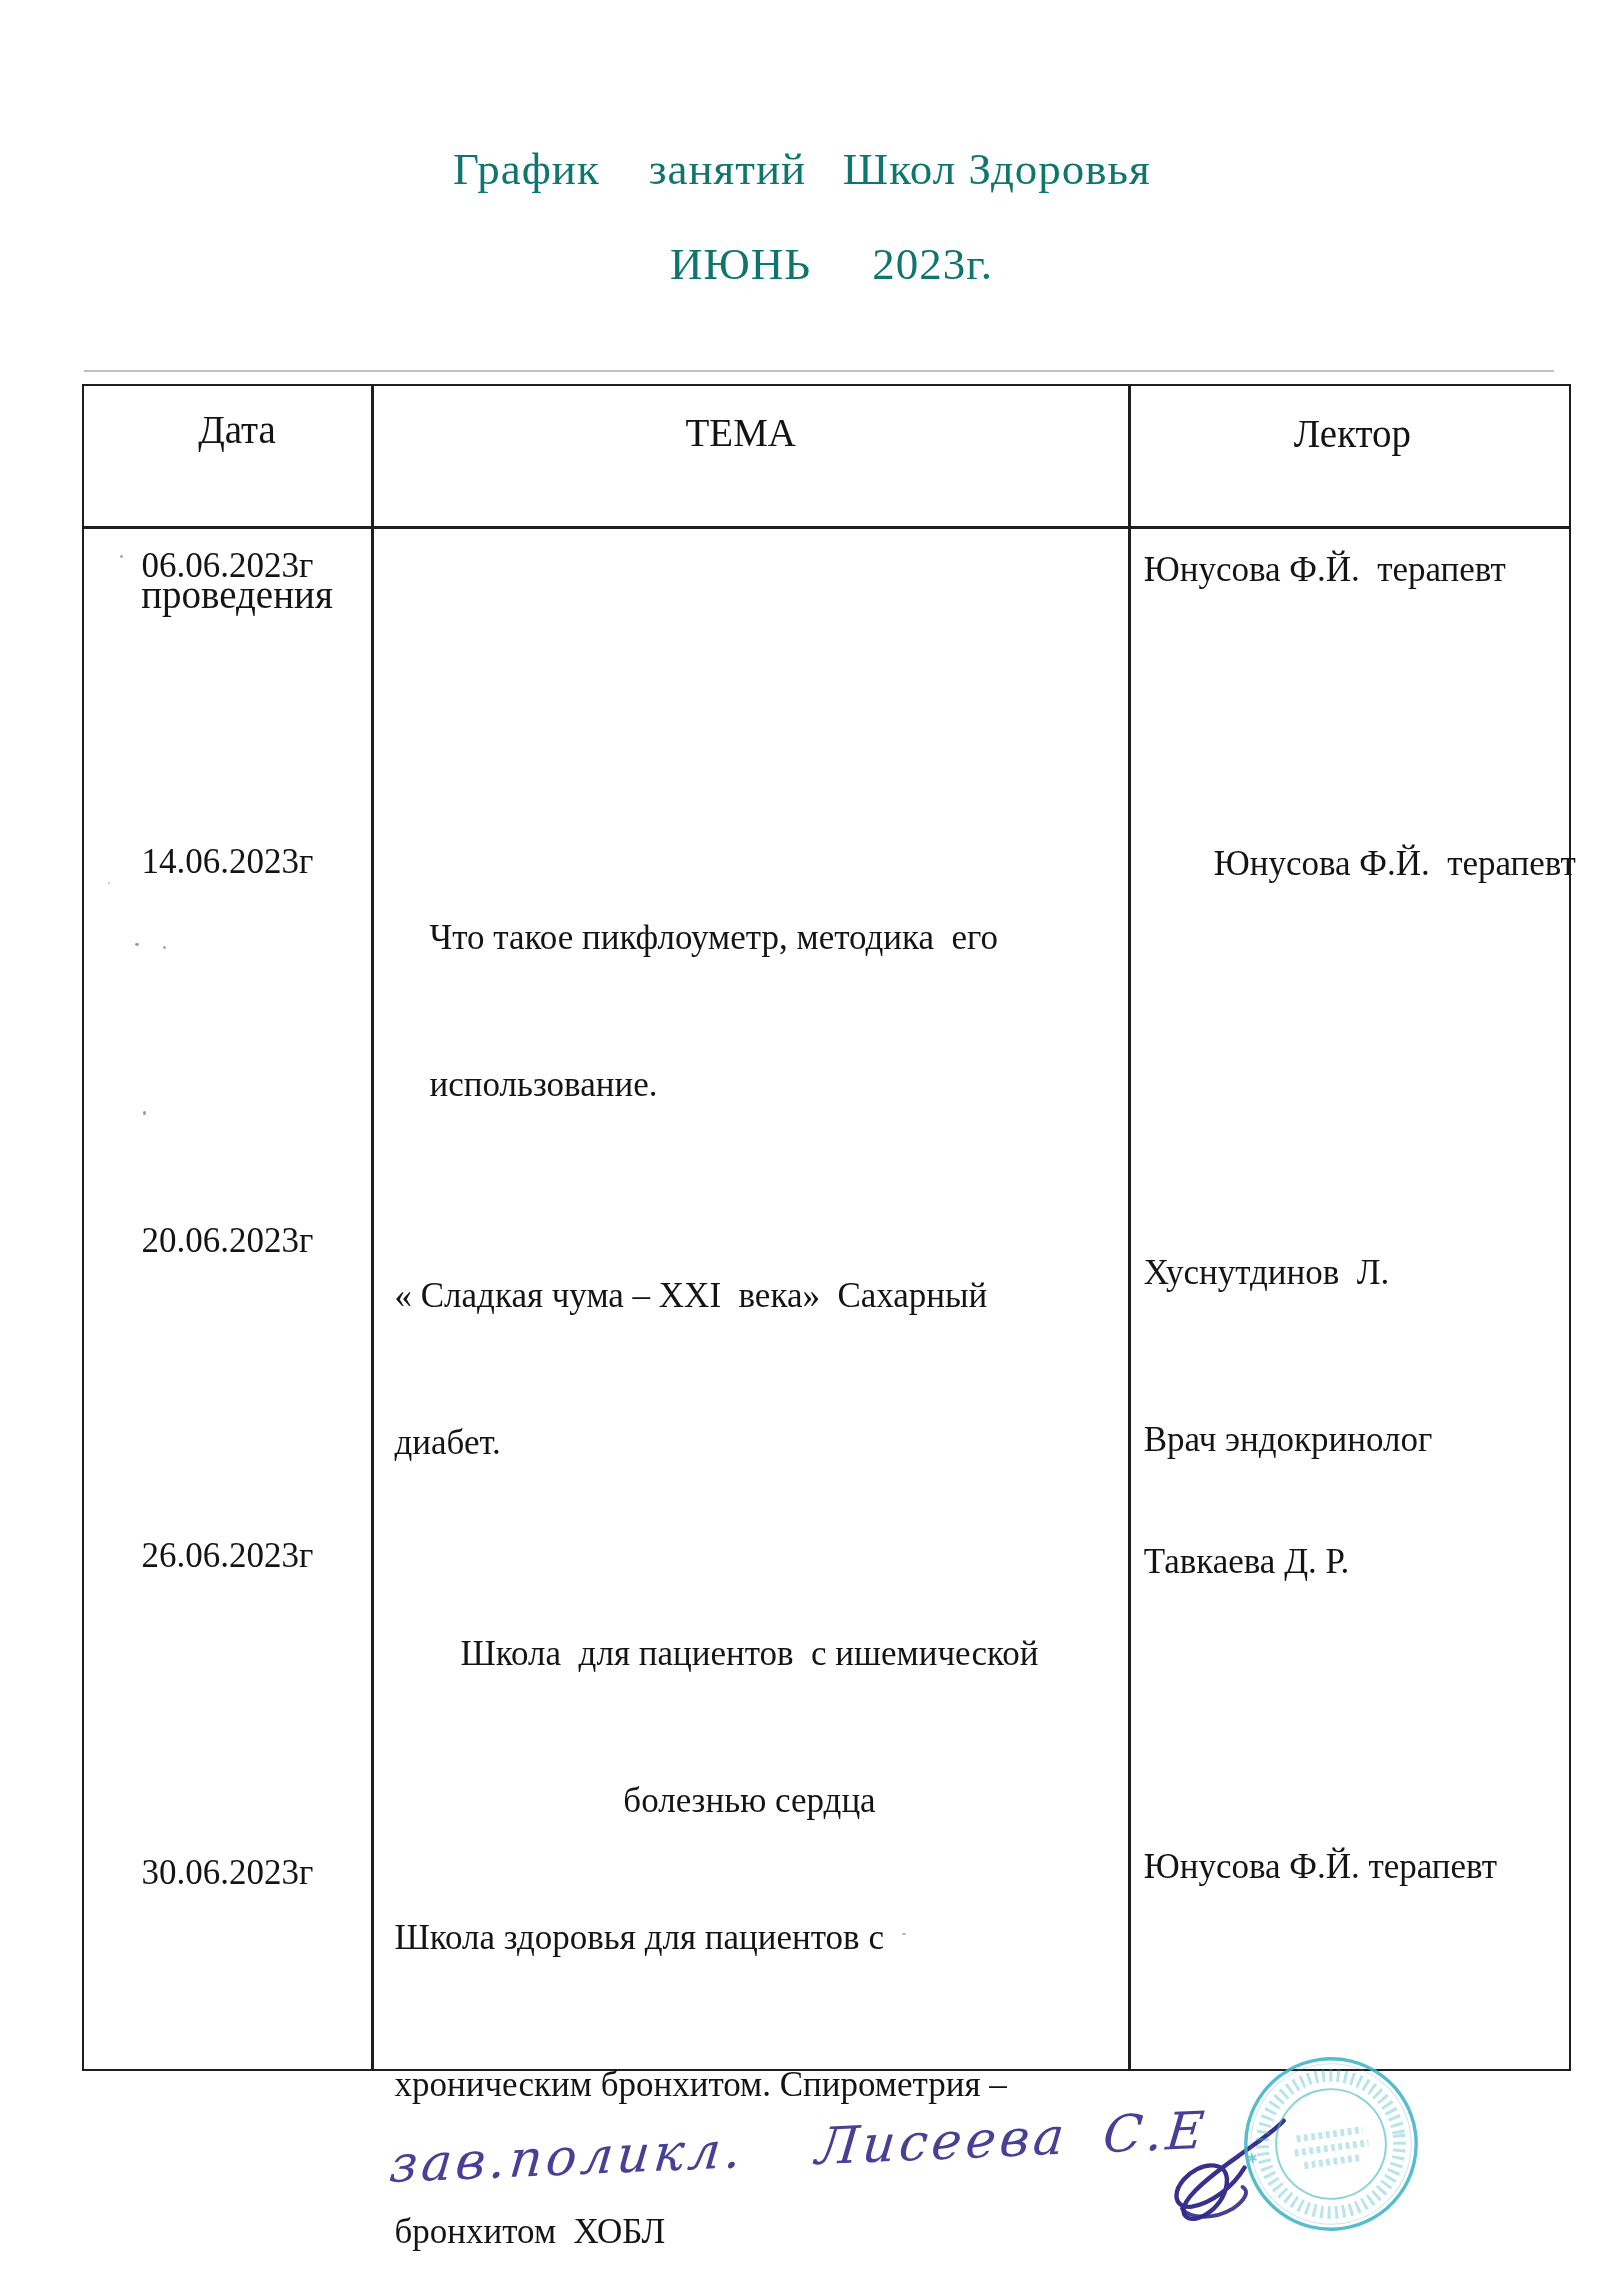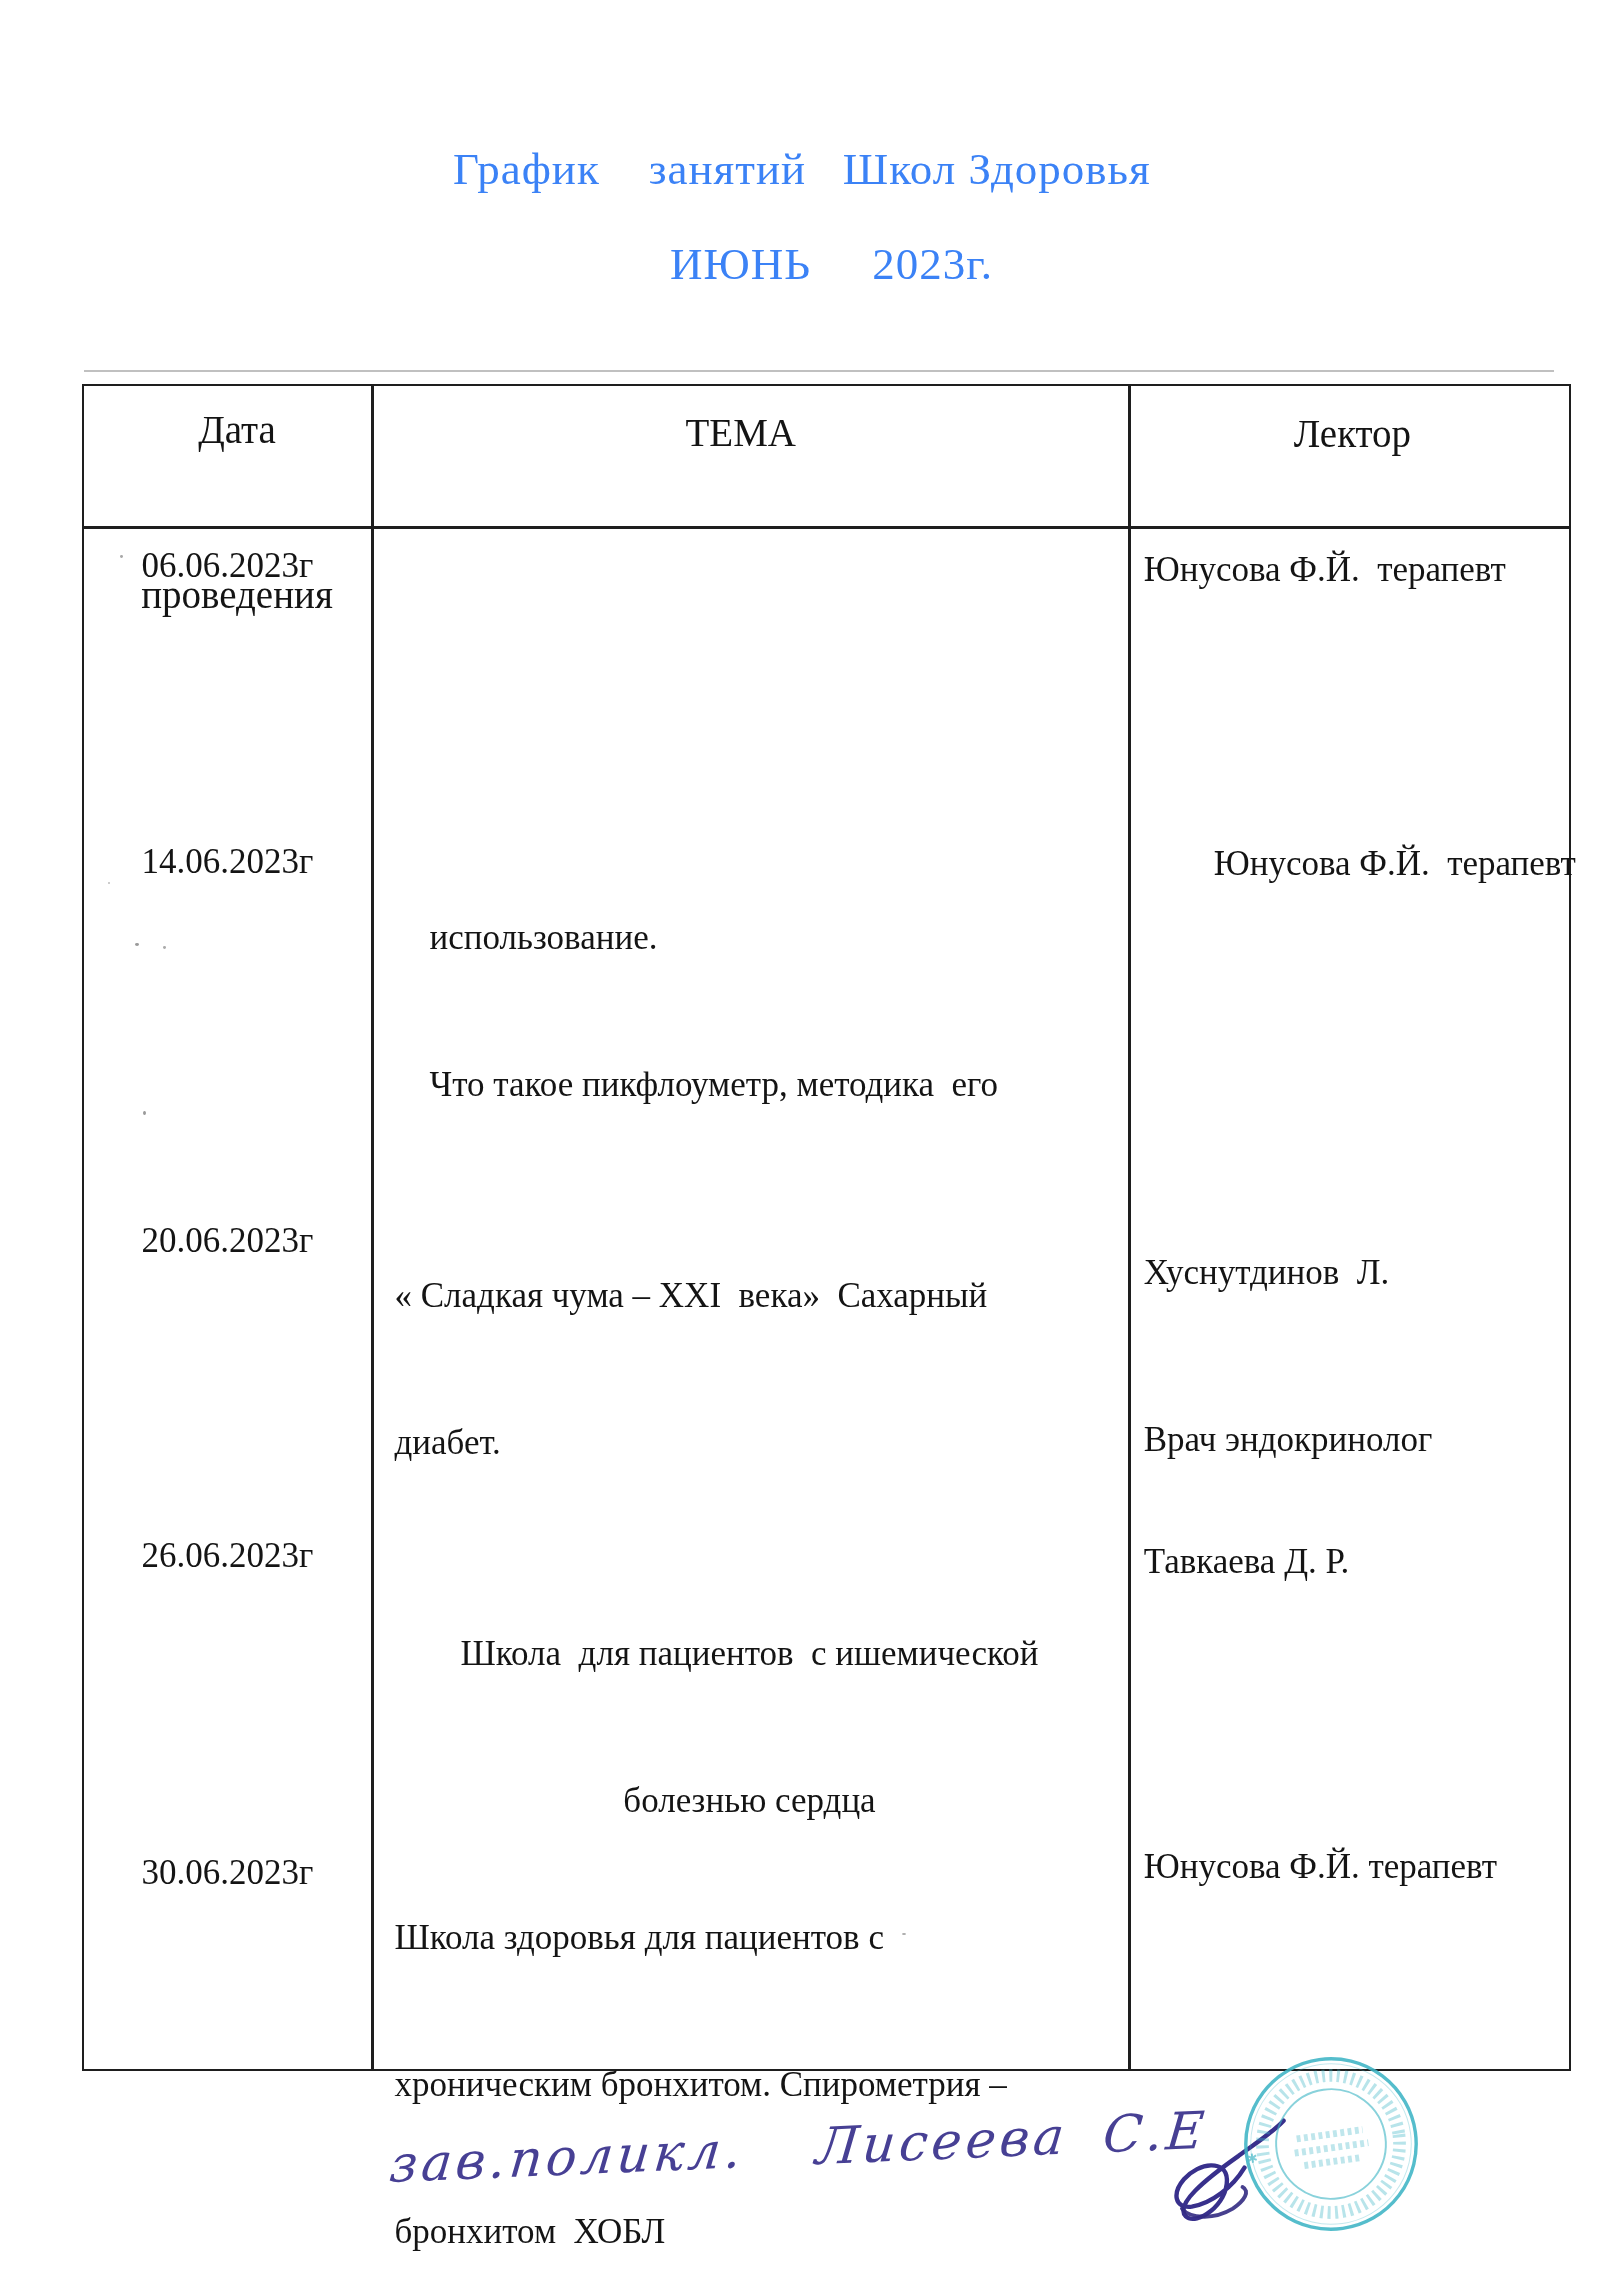--- a/index.html
+++ b/index.html
@@ -9,21 +9,21 @@
     background:#ffffff;
     font-family:"Liberation Serif","DejaVu Serif",serif;
     color:#141414;
     overflow:hidden;
   }
   .title{
     position:absolute;
     white-space:pre;
     font-size:45px;
     letter-spacing:1px;
-    color:#3b82f6;
+    color:#0f766e;
   }
   .title.t1{left:453px;top:143px;}
   .title.t2{left:670px;top:238px;}
 
   
   .tbl{
     position:absolute;
     left:82px;top:384px;
     width:1489px;height:1687px;
     border:2.9px solid #1e1e1e;
@@ -128,22 +128,22 @@
     <div class="row row-1">
       <div class="cell c-date">06.06.2023г</div>
       <div class="cell c-topic">
       </div>
       <div class="cell c-lect">Юнусова Ф.Й.  терапевт</div>
     </div>
 
     <div class="row row-2">
       <div class="cell c-date">14.06.2023г</div>
       <div class="cell c-topic">
+        <div>Что такое пикфлоуметр, методика  его</div>
         <div>использование.</div>
-        <div>Что такое пикфлоуметр, методика  его</div>
       </div>
       <div class="cell c-lect">Юнусова Ф.Й.  терапевт</div>
     </div>
 
     <div class="row row-3">
       <div class="cell c-date">20.06.2023г</div>
       <div class="cell c-topic">
         <div>« Сладкая чума – XXI  века»  Сахарный</div>
         <div>диабет.</div>
       </div>

